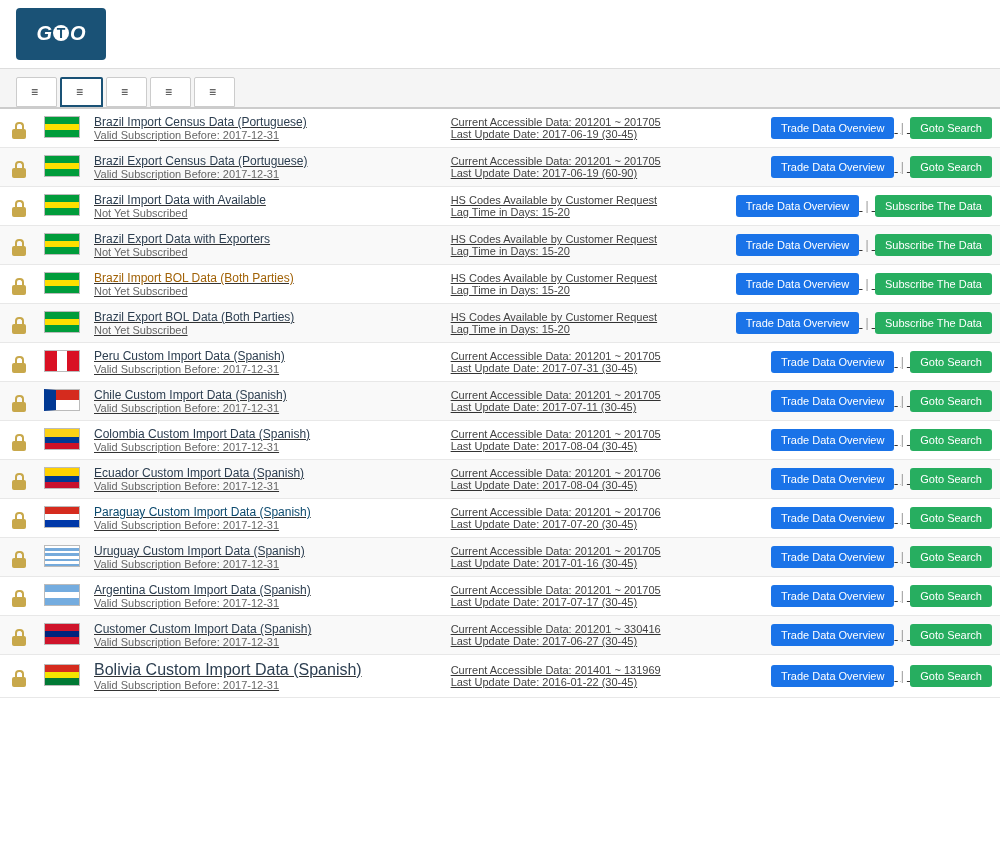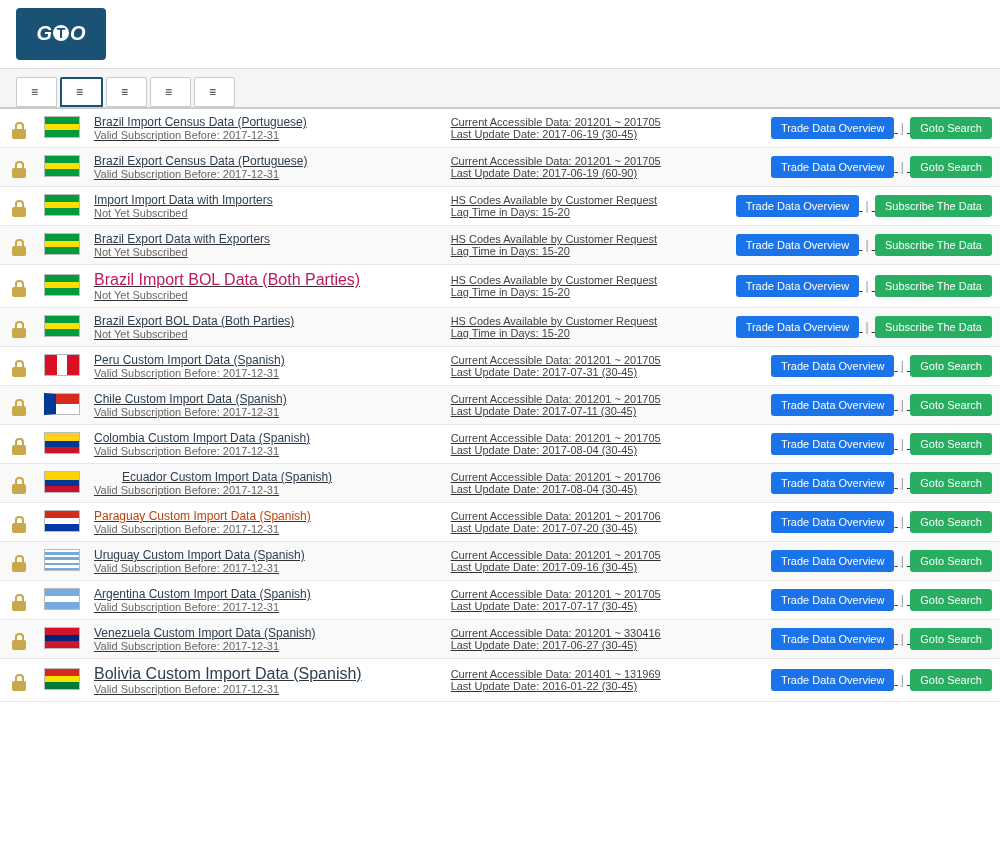--- a/index.html
+++ b/index.html
@@ -104,21 +104,21 @@
     <td data-name="lock-cell" style="width:38px; text-align:center; padding:6px;">
       <div data-name="lock-icon" style="display:inline-flex; flex-direction:column; align-items:center;">
         <div style="width:9px; height:7px; border:2px solid #c8a84b; border-bottom:none; border-radius:4px 4px 0 0;"></div>
         <div style="width:14px; height:10px; background:#c8a84b; border-radius:2px;"></div>
       </div>
     </td>
     <td data-name="flag-cell" style="width:48px; text-align:center; padding:4px;">
       <div data-name="flag-brazil" style="width:36px; height:22px; display:inline-block; border:1px solid #bbb; background: linear-gradient(to bottom, #009c3b 33%, #ffdf00 33%, #ffdf00 67%, #009c3b 67%);"></div>
     </td>
     <td data-name="info-cell" style="padding:6px 8px; min-width:240px;">
-      <div data-name="data-name-text" style="font-size:12px; color:#2c3e50;">Import Import Data with Importers</div>
+      <div data-name="data-name-text" style="font-size:12px; color:#2c3e50;">Brazil Import Data with Available</div>
       <div data-name="data-sub-text" style="font-size:11px; color:#666;">Not Yet Subscribed</div>
     </td>
     <td data-name="access-cell" style="padding:6px 8px; width:285px;">
       <div data-name="access-text" style="font-size:11px; color:#444;">HS Codes Available by Customer Request</div>
       <div data-name="update-text" style="font-size:11px; color:#444;">Lag Time in Days: 15-20</div>
     </td>
     <td data-name="btn-cell" style="padding:6px 8px; width:230px; text-align:right; white-space:nowrap;">
       <button data-name="trade-overview-button" style="background:#1a73e8; color:#fff; border:none; padding:5px 10px; cursor:pointer; font-size:11px; border-radius:3px;">Trade Data Overview</button>
       <span data-name="btn-separator" style="color:#999; margin:0 3px;">|</span>
       <button data-name="subscribe-button" style="background:#27ae60; color:#fff; border:none; padding:5px 10px; cursor:pointer; font-size:11px; border-radius:3px;">Subscribe The Data</button>
@@ -152,21 +152,21 @@
     <td data-name="lock-cell" style="width:38px; text-align:center; padding:6px;">
       <div data-name="lock-icon" style="display:inline-flex; flex-direction:column; align-items:center;">
         <div style="width:9px; height:7px; border:2px solid #c8a84b; border-bottom:none; border-radius:4px 4px 0 0;"></div>
         <div style="width:14px; height:10px; background:#c8a84b; border-radius:2px;"></div>
       </div>
     </td>
     <td data-name="flag-cell" style="width:48px; text-align:center; padding:4px;">
       <div data-name="flag-brazil" style="width:36px; height:22px; display:inline-block; border:1px solid #bbb; background: linear-gradient(to bottom, #009c3b 33%, #ffdf00 33%, #ffdf00 67%, #009c3b 67%);"></div>
     </td>
     <td data-name="info-cell" style="padding:6px 8px; min-width:240px;">
-      <div data-name="data-name-text" style="font-size:16px; color:#be185d;">Brazil Import BOL Data (Both Parties)</div>
+      <div data-name="data-name-text" style="font-size:12px; color:#a16207;">Brazil Import BOL Data (Both Parties)</div>
       <div data-name="data-sub-text" style="font-size:11px; color:#666;">Not Yet Subscribed</div>
     </td>
     <td data-name="access-cell" style="padding:6px 8px; width:285px;">
       <div data-name="access-text" style="font-size:11px; color:#444;">HS Codes Available by Customer Request</div>
       <div data-name="update-text" style="font-size:11px; color:#444;">Lag Time in Days: 15-20</div>
     </td>
     <td data-name="btn-cell" style="padding:6px 8px; width:230px; text-align:right; white-space:nowrap;">
       <button data-name="trade-overview-button" style="background:#1a73e8; color:#fff; border:none; padding:5px 10px; cursor:pointer; font-size:11px; border-radius:3px;">Trade Data Overview</button>
       <span data-name="btn-separator" style="color:#999; margin:0 3px;">|</span>
       <button data-name="subscribe-button" style="background:#27ae60; color:#fff; border:none; padding:5px 10px; cursor:pointer; font-size:11px; border-radius:3px;">Subscribe The Data</button>
@@ -272,21 +272,21 @@
     <td data-name="lock-cell" style="width:38px; text-align:center; padding:6px;">
       <div data-name="lock-icon" style="display:inline-flex; flex-direction:column; align-items:center;">
         <div style="width:9px; height:7px; border:2px solid #c8a84b; border-bottom:none; border-radius:4px 4px 0 0;"></div>
         <div style="width:14px; height:10px; background:#c8a84b; border-radius:2px;"></div>
       </div>
     </td>
     <td data-name="flag-cell" style="width:48px; text-align:center; padding:4px;">
       <div data-name="flag-ecuador" style="width:36px; height:22px; display:inline-block; border:1px solid #bbb; background: linear-gradient(to bottom, #ffd100 0%, #ffd100 40%, #003893 40%, #003893 70%, #c8102e 70%);"></div>
     </td>
     <td data-name="info-cell" style="padding:6px 8px; min-width:240px;">
-      <div data-name="data-name-text" style="font-size:12px; color:#2c3e50;margin-left:28px;">Ecuador Custom Import Data (Spanish)</div>
+      <div data-name="data-name-text" style="font-size:12px; color:#2c3e50;">Ecuador Custom Import Data (Spanish)</div>
       <div data-name="data-sub-text" style="font-size:11px; color:#666;">Valid Subscription Before: 2017-12-31</div>
     </td>
     <td data-name="access-cell" style="padding:6px 8px; width:285px;">
       <div data-name="access-text" style="font-size:11px; color:#444;">Current Accessible Data: 201201 ~ 201706</div>
       <div data-name="update-text" style="font-size:11px; color:#444;">Last Update Date: 2017-08-04 (30-45)</div>
     </td>
     <td data-name="btn-cell" style="padding:6px 8px; width:230px; text-align:right; white-space:nowrap;">
       <button data-name="trade-overview-button" style="background:#1a73e8; color:#fff; border:none; padding:5px 10px; cursor:pointer; font-size:11px; border-radius:3px;">Trade Data Overview</button>
       <span data-name="btn-separator" style="color:#999; margin:0 3px;">|</span>
       <button data-name="goto-search-button" style="background:#27ae60; color:#fff; border:none; padding:5px 10px; cursor:pointer; font-size:11px; border-radius:3px;">Goto Search</button>
@@ -296,21 +296,21 @@
     <td data-name="lock-cell" style="width:38px; text-align:center; padding:6px;">
       <div data-name="lock-icon" style="display:inline-flex; flex-direction:column; align-items:center;">
         <div style="width:9px; height:7px; border:2px solid #c8a84b; border-bottom:none; border-radius:4px 4px 0 0;"></div>
         <div style="width:14px; height:10px; background:#c8a84b; border-radius:2px;"></div>
       </div>
     </td>
     <td data-name="flag-cell" style="width:48px; text-align:center; padding:4px;">
       <div data-name="flag-paraguay" style="width:36px; height:22px; display:inline-block; border:1px solid #bbb; background: linear-gradient(to bottom, #d52b1e 0%, #d52b1e 33%, #fff 33%, #fff 66%, #0038a8 66%);"></div>
     </td>
     <td data-name="info-cell" style="padding:6px 8px; min-width:240px;">
-      <div data-name="data-name-text" style="font-size:12px; color:#c2410c;">Paraguay Custom Import Data (Spanish)</div>
+      <div data-name="data-name-text" style="font-size:12px; color:#0c4a6e;">Paraguay Custom Import Data (Spanish)</div>
       <div data-name="data-sub-text" style="font-size:11px; color:#666;">Valid Subscription Before: 2017-12-31</div>
     </td>
     <td data-name="access-cell" style="padding:6px 8px; width:285px;">
       <div data-name="access-text" style="font-size:11px; color:#444;">Current Accessible Data: 201201 ~ 201706</div>
       <div data-name="update-text" style="font-size:11px; color:#444;">Last Update Date: 2017-07-20 (30-45)</div>
     </td>
     <td data-name="btn-cell" style="padding:6px 8px; width:230px; text-align:right; white-space:nowrap;">
       <button data-name="trade-overview-button" style="background:#1a73e8; color:#fff; border:none; padding:5px 10px; cursor:pointer; font-size:11px; border-radius:3px;">Trade Data Overview</button>
       <span data-name="btn-separator" style="color:#999; margin:0 3px;">|</span>
       <button data-name="goto-search-button" style="background:#27ae60; color:#fff; border:none; padding:5px 10px; cursor:pointer; font-size:11px; border-radius:3px;">Goto Search</button>
@@ -325,21 +325,21 @@
     </td>
     <td data-name="flag-cell" style="width:48px; text-align:center; padding:4px;">
       <div data-name="flag-uruguay" style="width:36px; height:22px; display:inline-block; border:1px solid #bbb; background: linear-gradient(to bottom, #fff 0%, #fff 12%, #75aadb 12%, #75aadb 26%, #fff 26%, #fff 37%, #75aadb 37%, #75aadb 50%, #fff 50%, #fff 63%, #75aadb 63%, #75aadb 76%, #fff 76%, #fff 88%, #75aadb 88%);"></div>
     </td>
     <td data-name="info-cell" style="padding:6px 8px; min-width:240px;">
       <div data-name="data-name-text" style="font-size:12px; color:#2c3e50;">Uruguay Custom Import Data (Spanish)</div>
       <div data-name="data-sub-text" style="font-size:11px; color:#666;">Valid Subscription Before: 2017-12-31</div>
     </td>
     <td data-name="access-cell" style="padding:6px 8px; width:285px;">
       <div data-name="access-text" style="font-size:11px; color:#444;">Current Accessible Data: 201201 ~ 201705</div>
-      <div data-name="update-text" style="font-size:11px; color:#444;">Last Update Date: 2017-09-16 (30-45)</div>
+      <div data-name="update-text" style="font-size:11px; color:#444;">Last Update Date: 2017-01-16 (30-45)</div>
     </td>
     <td data-name="btn-cell" style="padding:6px 8px; width:230px; text-align:right; white-space:nowrap;">
       <button data-name="trade-overview-button" style="background:#1a73e8; color:#fff; border:none; padding:5px 10px; cursor:pointer; font-size:11px; border-radius:3px;">Trade Data Overview</button>
       <span data-name="btn-separator" style="color:#999; margin:0 3px;">|</span>
       <button data-name="goto-search-button" style="background:#27ae60; color:#fff; border:none; padding:5px 10px; cursor:pointer; font-size:11px; border-radius:3px;">Goto Search</button>
     </td>
   </tr>
         <tr data-name="table-row" style="border-bottom: 1px solid rgb(232, 232, 232); background: rgb(255, 255, 255);">
     <td data-name="lock-cell" style="width:38px; text-align:center; padding:6px;">
       <div data-name="lock-icon" style="display:inline-flex; flex-direction:column; align-items:center;">
@@ -368,21 +368,21 @@
     <td data-name="lock-cell" style="width:38px; text-align:center; padding:6px;">
       <div data-name="lock-icon" style="display:inline-flex; flex-direction:column; align-items:center;">
         <div style="width:9px; height:7px; border:2px solid #c8a84b; border-bottom:none; border-radius:4px 4px 0 0;"></div>
         <div style="width:14px; height:10px; background:#c8a84b; border-radius:2px;"></div>
       </div>
     </td>
     <td data-name="flag-cell" style="width:48px; text-align:center; padding:4px;">
       <div data-name="flag-venezuela" style="width:36px; height:22px; display:inline-block; border:1px solid #bbb; background: linear-gradient(to bottom, #cf142b 0%, #cf142b 33%, #00247d 33%, #00247d 66%, #cf142b 66%);"></div>
     </td>
     <td data-name="info-cell" style="padding:6px 8px; min-width:240px;">
-      <div data-name="data-name-text" style="font-size:12px; color:#2c3e50;">Venezuela Custom Import Data (Spanish)</div>
+      <div data-name="data-name-text" style="font-size:12px; color:#2c3e50;">Customer Custom Import Data (Spanish)</div>
       <div data-name="data-sub-text" style="font-size:11px; color:#666;">Valid Subscription Before: 2017-12-31</div>
     </td>
     <td data-name="access-cell" style="padding:6px 8px; width:285px;">
       <div data-name="access-text" style="font-size:11px; color:#444;">Current Accessible Data: 201201 ~ 330416</div>
       <div data-name="update-text" style="font-size:11px; color:#444;">Last Update Date: 2017-06-27 (30-45)</div>
     </td>
     <td data-name="btn-cell" style="padding:6px 8px; width:230px; text-align:right; white-space:nowrap;">
       <button data-name="trade-overview-button" style="background:#1a73e8; color:#fff; border:none; padding:5px 10px; cursor:pointer; font-size:11px; border-radius:3px;">Trade Data Overview</button>
       <span data-name="btn-separator" style="color:#999; margin:0 3px;">|</span>
       <button data-name="goto-search-button" style="background:#27ae60; color:#fff; border:none; padding:5px 10px; cursor:pointer; font-size:11px; border-radius:3px;">Goto Search</button>

